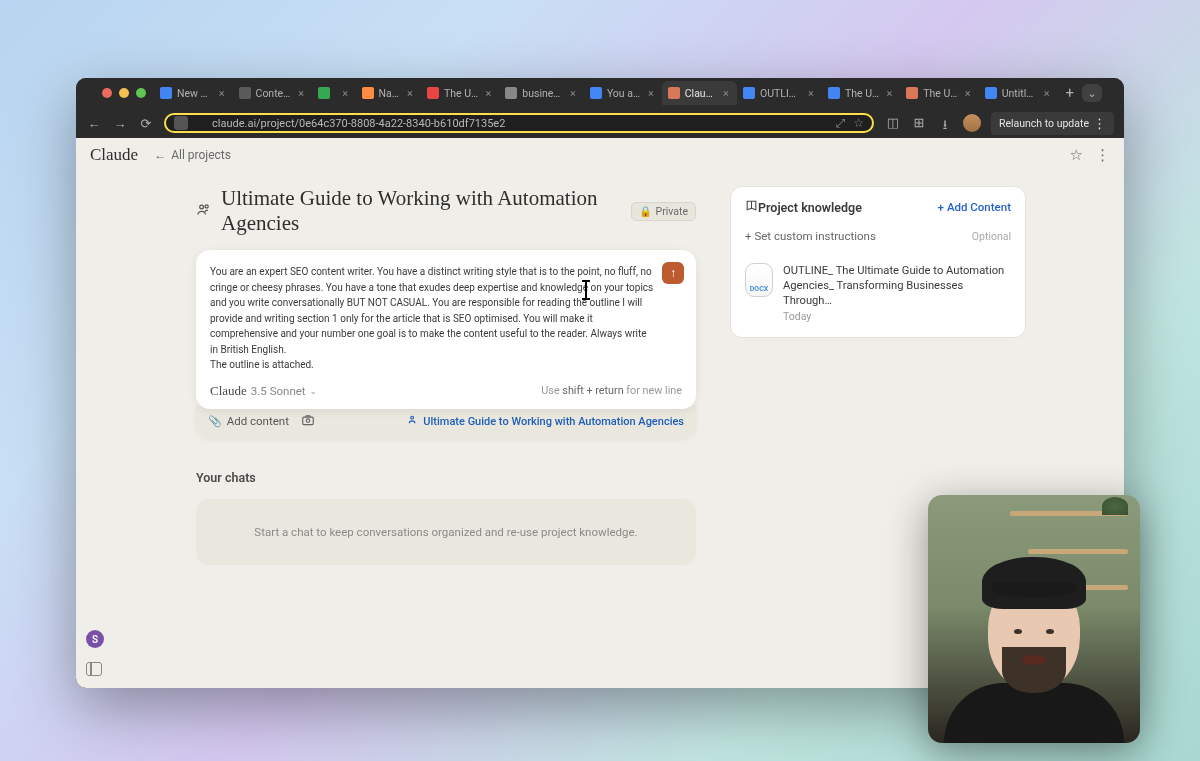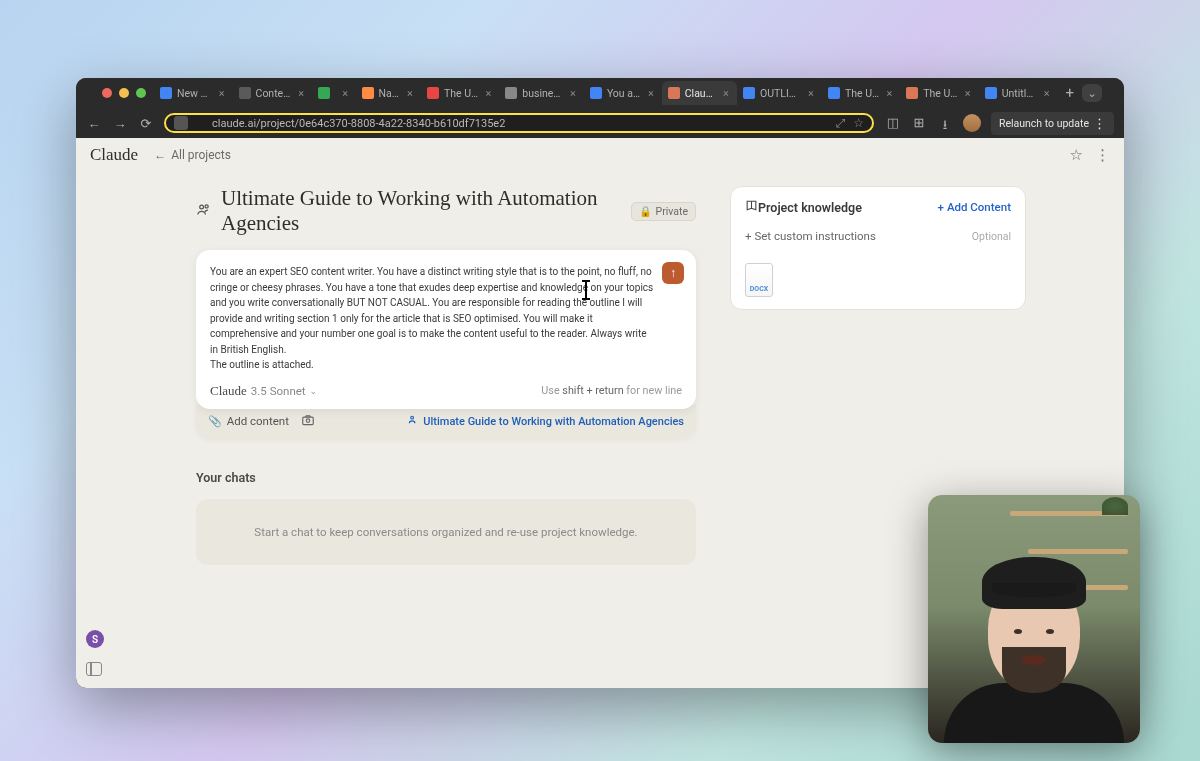--- a/index.html
+++ b/index.html
@@ -188,21 +188,21 @@
   display: flex; align-items: center; justify-content: space-between;
   padding: 6px 0 10px 0; border-bottom: none;
   font-size: 11.5px; color: #666; text-align: right;
 }
 .optional { color: #aaa; font-size: 10.5px; }
 .doc-item {
   display: flex; gap: 10px; padding-top: 10px;
 }
 .doc-icon {
   width: 28px; height: 34px; border: 1px solid #d0d0d0;
-  border-radius: 3px; display: flex; align-items: flex-end;
+  border-radius: 9px; display: flex; align-items: flex-end;
   justify-content: center; font-size: 7px; color: #4a8fd8;
   font-weight: 700; padding-bottom: 3px;
   background: linear-gradient(#fff, #f5f5f5);
 }
 .doc-info { flex: 1; font-size: 11.2px; color: #3a3a3a; line-height: 1.35; }
 .doc-date { color: #999; font-size: 10.5px; margin-top: 2px; }
 .user-badge {
   position: absolute; bottom: 40px; left: 10px;
   width: 18px; height: 18px; border-radius: 50%;
   background: #7a4fa8; color: #fff;
@@ -450,20 +450,24 @@
           </div>
           <div class="custom-instr">
             <span>
               <span>+ </span>
               <span>Set custom instructions</span>
             </span>
             <span class="optional">Optional</span>
           </div>
           <div class="doc-item">
             <div class="doc-icon">DOCX</div>
+            <div class="doc-info">
+              <div>OUTLINE_ The Ultimate Guide to Automation Agencies_ Transforming Businesses Through…</div>
+              <div class="doc-date">Today</div>
+            </div>
           </div>
         </div>
       </div>
     </div>
 
     <div class="user-badge">S</div>
     <div class="sidebar-toggle"></div>
   </div>
 </div>
 

